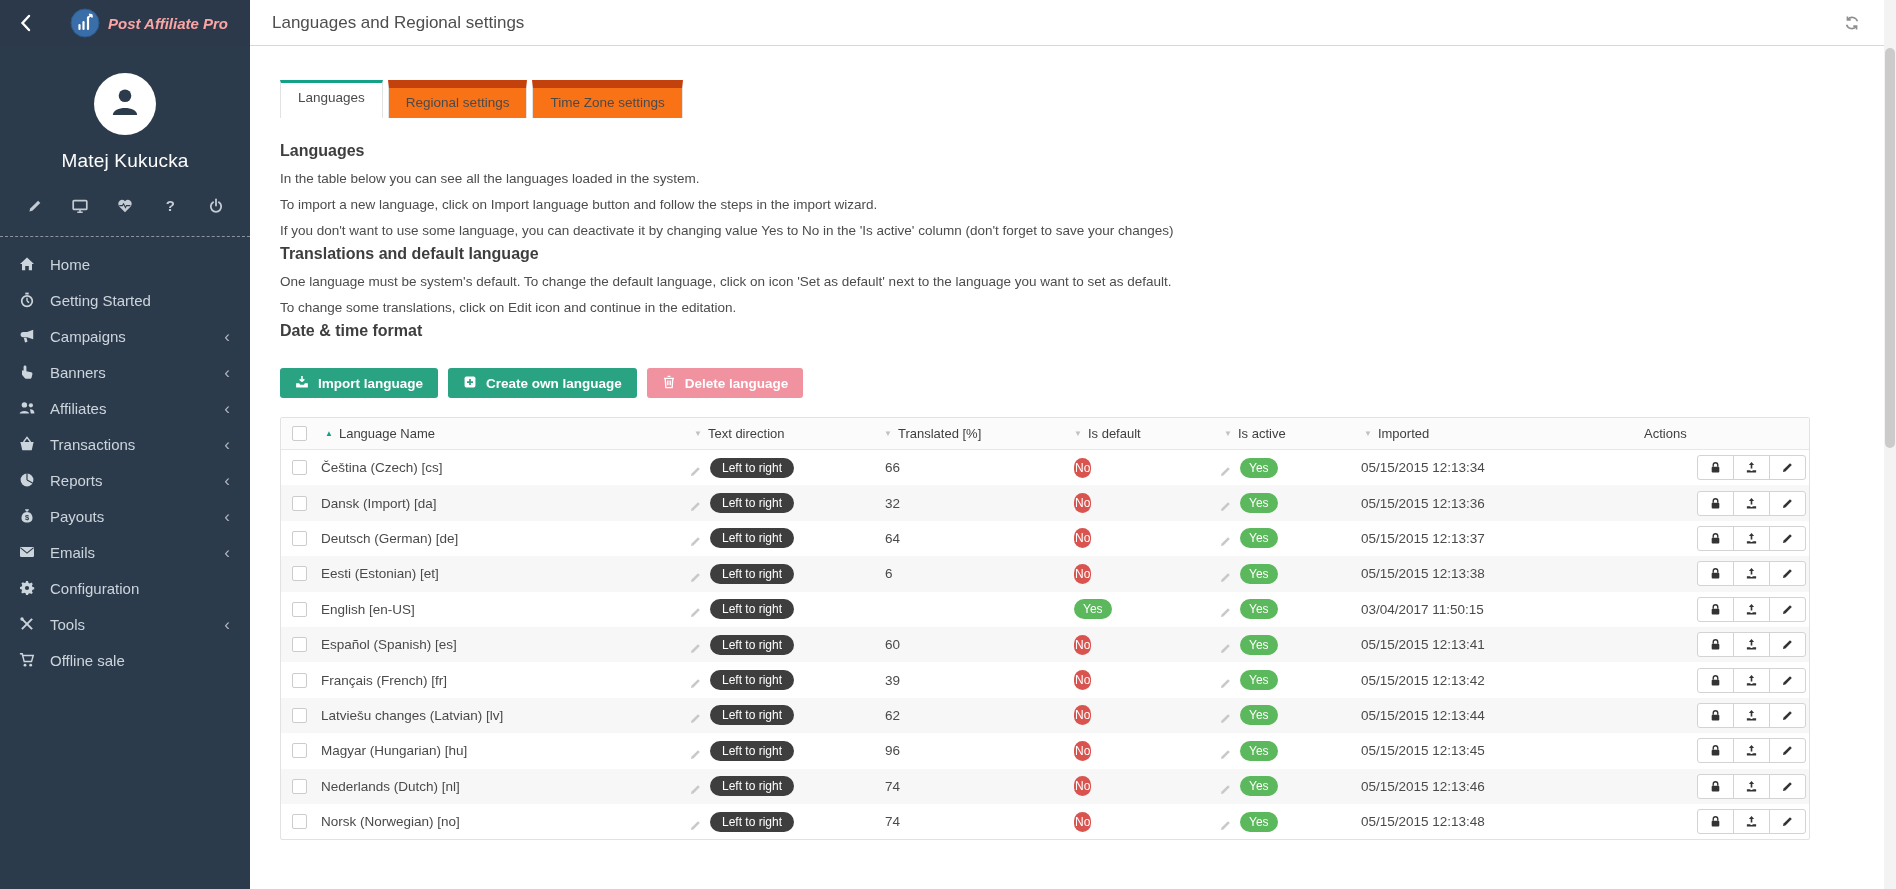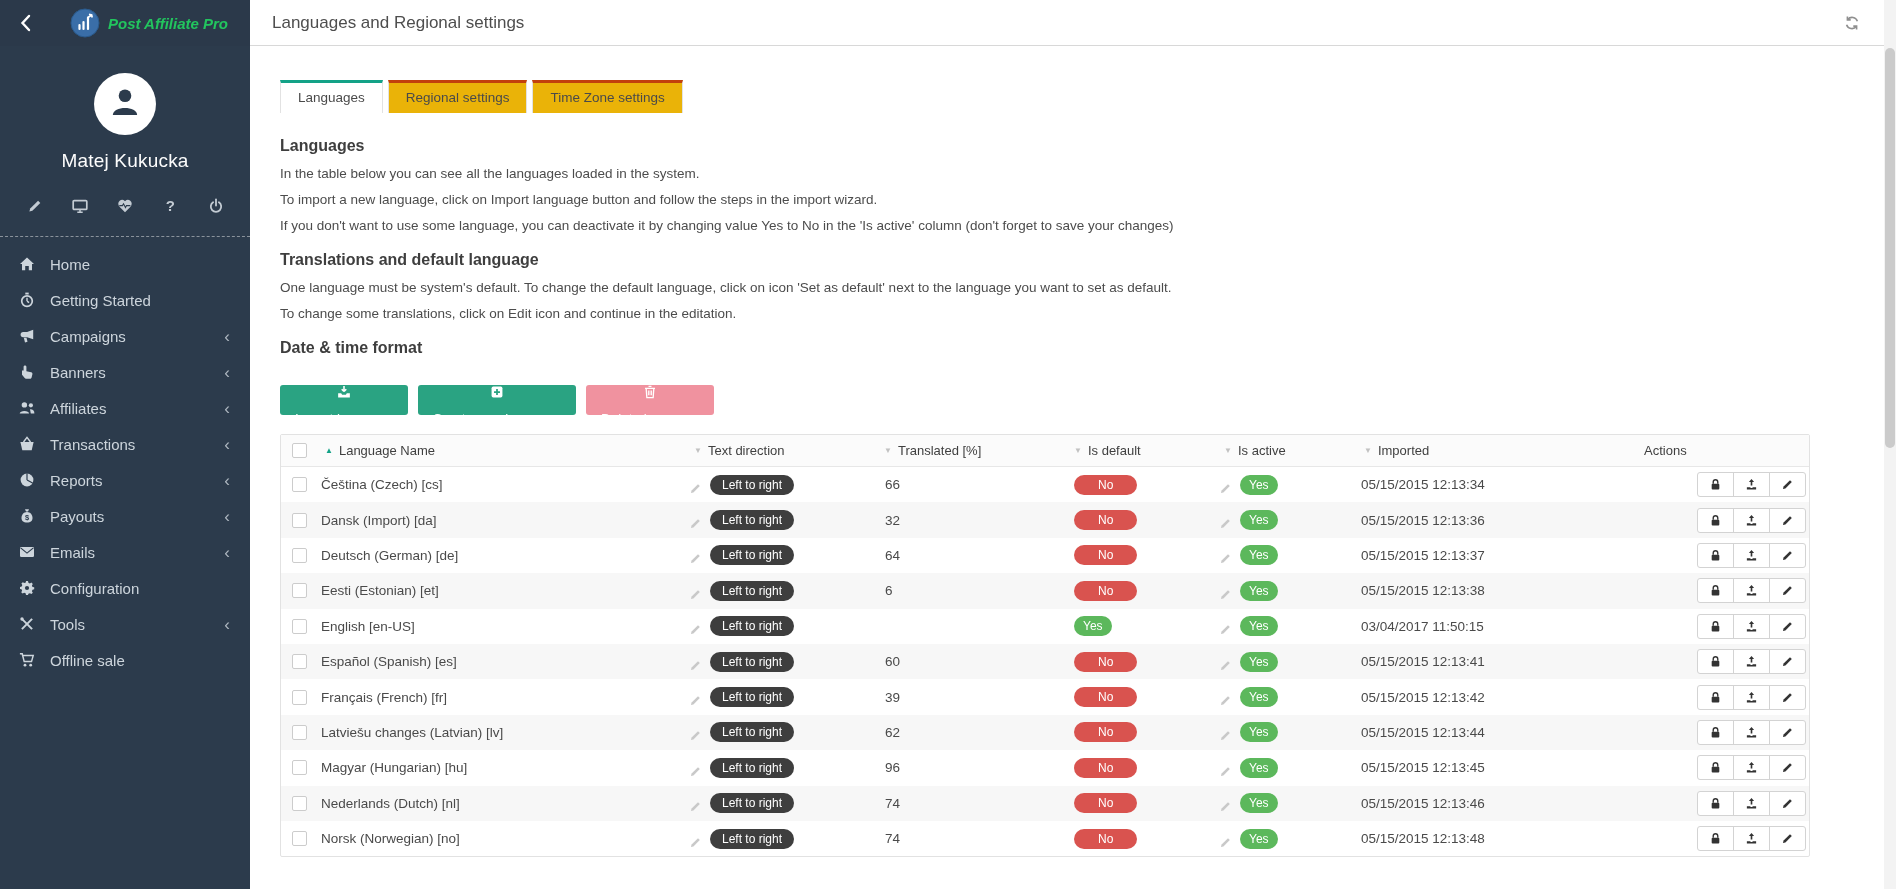--- a/index.html
+++ b/index.html
@@ -6,21 +6,21 @@
   html,body { width:1896px; height:889px; }
   body { font-family:"Liberation Sans", sans-serif; background:#fff; overflow:hidden; position:relative; }
 
   
   .sidebar { position:absolute; left:0; top:0; width:250px; height:889px; background:#2c3b4c; color:#cdd5dc; }
   .sidebar-top { height:46px; display:flex; align-items:center; padding:0 14px 0 18px; background:#2b394a; }
   .back { width:16px; height:18px; color:#fff; cursor:pointer; }
   .back svg { width:16px; height:18px; }
   .logo { width:30px; height:30px; margin-left:36px; }
   .logo svg { width:30px; height:30px; }
-  .brand { margin-left:8px; font-size:15px; font-weight:700; font-style:italic; color:#22c55e; white-space:nowrap; }
+  .brand { margin-left:8px; font-size:15px; font-weight:700; font-style:italic; color:#fca5a5; white-space:nowrap; }
   .avatar { width:62px; height:62px; border-radius:50%; background:#fff; margin:27px auto 0; display:flex; align-items:center; justify-content:center; }
   .avatar svg { width:36px; height:36px; }
   .user-name { text-align:center; color:#fdfdfd; font-size:19px; margin-top:15px; letter-spacing:.2px; }
   .quick-icons { display:flex; justify-content:space-between; padding:0 26px; margin-top:25px; color:#c3cbd3; }
   .qicon { width:17px; height:17px; cursor:pointer; display:inline-flex; align-items:center; justify-content:center; font-size:15px; font-weight:bold; }
   .qicon svg { width:16px; height:16px; }
   .divider { border-top:1px dashed rgba(255,255,255,.45); margin-top:22px; }
   nav { margin-top:9px; }
   .nav-item { height:36px; display:flex; align-items:center; padding-left:19px; padding-right:20px; cursor:pointer; font-size:15px; color:#cdd5dc; }
   .nav-icon { width:16px; height:16px; margin-right:15px; display:inline-flex; }
@@ -29,29 +29,29 @@
 
   
   main { position:absolute; left:250px; top:0; width:1634px; height:676px; background:#fff; }
   header { height:46px; border-bottom:1px solid #d8d8d8; display:flex; align-items:center; padding:0 24px 0 22px; background:#fff; }
   .page-title { font-size:17px; color:#4e4e4e; }
   .refresh { margin-left:auto; width:16px; height:16px; color:#8f8f8f; cursor:pointer; }
   .refresh svg { width:16px; height:16px; }
   .content { padding:0 30px; }
 
   .tabs { display:flex; gap:5px; margin-top:34px; }
-  .tab { padding:7px 17px 8px; font-size:13.5px; color:#4a4a4a; background:#eab308; border:1px solid #e2e2e2; border-top:3px solid #c2410c; border-bottom:none; cursor:pointer; }
+  .tab { padding:7px 17px 8px; font-size:13.5px; color:#4a4a4a; background:#f97316; border:1px solid #e2e2e2; border-top:8px solid #c2410c; border-bottom:none; cursor:pointer; }
   .tab.active { background:#fff; border-top:3px solid #13a287; }
 
-  .section-heading { font-size:16px; font-weight:700; color:#3e3e3e; margin-top:18px; }
+  .section-heading { font-size:16px; font-weight:700; color:#3e3e3e; margin-top:7px; }
   #sections .section-heading:first-child { margin-top:24px; }
   .section-par { font-size:13.5px; color:#4c4c4c; margin-top:11px; line-height:15px; }
 
   .toolbar { display:flex; gap:10px; margin-top:28px; }
-  .btn { height:30px; padding:0 15px; border:none; border-radius:3px; color:#fff; font-size:13.5px; font-weight:400; display:inline-flex; align-items:center; gap:9px; cursor:pointer; font-family:inherit;flex-direction:column; }
+  .btn { height:30px; padding:0 15px; border:none; border-radius:3px; color:#fff; font-size:13.5px; font-weight:700; display:inline-flex; align-items:center; gap:9px; cursor:pointer; font-family:inherit; }
   .btn svg { width:14px; height:14px; }
   .btn.primary { background:#2aa382; }
   .btn.danger { background:#f0929f; }
 
   .table { margin-top:19px; width:1530px; border:1px solid #e2e2e2; border-radius:2px; background:#fff; }
   .thead, .trow { display:grid; grid-template-columns:36px 370px 190px 190px 150px 140px 280px 174px; align-items:center; }
   .thead { height:32px; background:#fbfbfb; border-bottom:1px solid #e7e7e7; font-size:13px; color:#3f3f3f; }
   .th { display:flex; align-items:center; gap:6px; padding-left:7px; cursor:pointer; }
   .th.first { padding-left:8px; }
   .caret { font-size:8px; line-height:1; }
@@ -63,21 +63,21 @@
   .cb { width:15px; height:15px; border:1px solid #ccc; border-radius:2px; background:#fff; cursor:pointer; }
   .cell-name { padding-left:4px; }
   .cell-dir, .cell-active { display:flex; align-items:flex-end; gap:8px; padding-left:2px; }
   .row-pencil { width:13px; height:13px; color:#c9c9c9; cursor:pointer; display:inline-flex; }
   .row-pencil svg { width:13px; height:13px; }
   .cell-translated { padding-left:8px; }
   .cell-default { padding-left:7px; }
   .cell-imported { padding-left:4px; }
   .pill { display:inline-block; border-radius:12px; color:#fff; font-size:12px; padding:4px 12px; line-height:1; }
   .pill.dark { background:#3e3e3e; }
-  .pill.red { background:#d9534f; padding:4px 24px; }
+  .pill.red { background:#d9534f; padding:4px 1px; }
   .pill.green { background:#5cb85c; padding:4px 9px; }
   .cell-actions { padding-left:60px; display:flex; }
   .abtn { width:37px; height:25px; background:#fff; border:1px solid #d3d3d3; display:inline-flex; align-items:center; justify-content:center; color:#333; cursor:pointer; margin-left:-1px; }
   .abtn:first-child { border-radius:3px 0 0 3px; margin-left:0; }
   .abtn:last-child { border-radius:0 3px 3px 0; }
   .abtn svg { width:13px; height:13px; }
 
   
   .scrollbar { position:absolute; right:0; top:0; width:12px; height:889px; background:#f3f3f3; }
   .thumb { position:absolute; right:1px; top:48px; width:10px; height:400px; background:#cbcbcb; border-radius:5px; }

